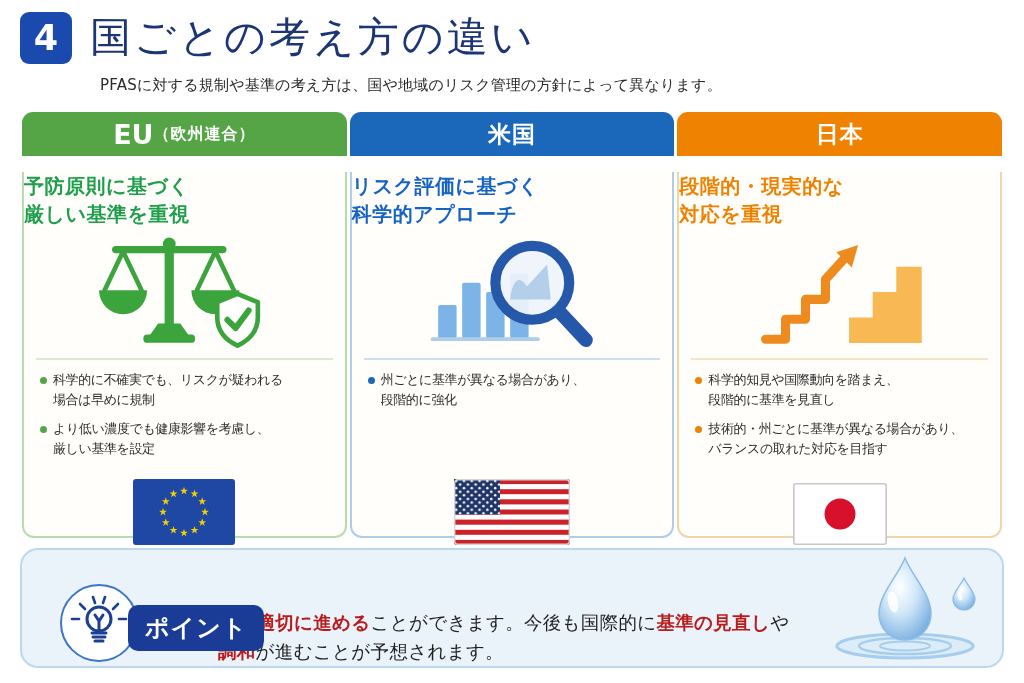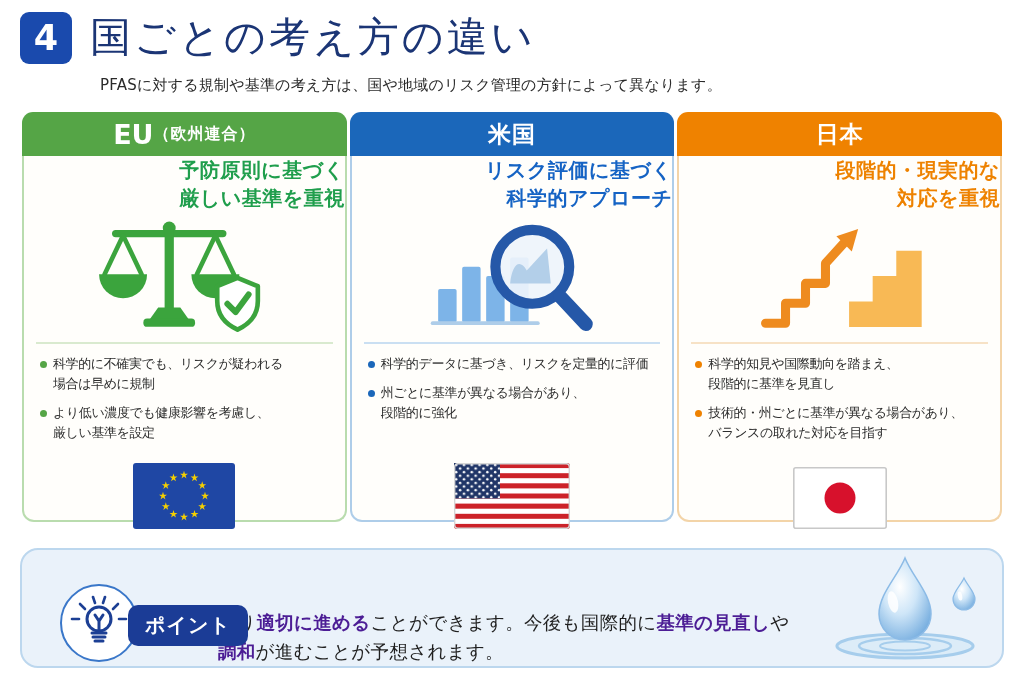--- a/index.html
+++ b/index.html
@@ -30,21 +30,21 @@
     display:flex; align-items:center; justify-content:center;
     color:#fff; font-weight:bold; font-size:23px; letter-spacing:1px;
   }
   .card-header .latin { font-size:27px; letter-spacing:0; }
   .card-header .suffix { font-size:16px; font-weight:bold; }
   .card-body {
     background:#fffefb; border:2px solid var(--bd); border-top:none;
     border-radius:0 0 12px 12px; height:366px; position:relative;
   }
   .card-sub {
-    margin-top:0; text-align:right; font-weight:bold; font-size:20px;
+    margin-top:16px; text-align:left; font-weight:bold; font-size:20px;
     line-height:1.42; color:var(--sub); white-space:pre-line; letter-spacing:0.5px;
   }
   .card-icon { height:122px; display:flex; align-items:center; justify-content:center; margin-top:3px; }
   .divider { border-top:2px solid var(--dv); margin:4px 12px 0 12px; }
   .card ul { list-style:none; margin:10px 8px 0 0; padding:0 4px 0 16px; }
   .card li {
     position:relative; padding-left:13px; font-size:13px; letter-spacing:-0.4px;
     line-height:1.55; color:#2d2d2d; margin-bottom:9px; white-space:pre;
   }
   .card li::before {
@@ -58,28 +58,28 @@
     position:absolute; left:20px; top:548px; width:984px; height:120px;
     background:#eaf2fa; border:2px solid #bcd7ee; border-radius:18px;
   }
   .bulb-circle {
     position:absolute; left:38px; top:34px; width:78px; height:78px;
     background:#fff; border:2px solid #3a77c9; border-radius:50%;
     display:flex; align-items:center; justify-content:center; z-index:1;
   }
   .point-badge {
     position:absolute; left:106px; top:55px; z-index:2;
-    background:#1b3c96; color:#fff; font-weight:bold; font-size:20px;
+    background:#1b3c96; color:#fff; font-weight:bold; font-size:24px;
     padding:7px 17px; border-radius:10px; letter-spacing:1px;
   }
   .point-text {
     position:absolute; left:196px; top:28px; font-size:18.5px; line-height:1.6;
     color:#1f1f1f; letter-spacing:0.3px;
   }
-  .point-text .em { color:#4c1d95; font-weight:bold; }
+  .point-text .em { color:#b91c1c; font-weight:bold; }
   .water { position:absolute; right:4px; top:4px; line-height:0; }
 </style>
 </head>
 <body>
 
 <div class="title-row">
   <div class="num-badge">4</div>
   <h1 class="page-title">国ごとの考え方の違い</h1>
 </div>
 <p class="lede">PFASに対する規制や基準の考え方は、国や地域のリスク管理の方針によって異なります。</p>
@@ -163,21 +163,20 @@
             <rect x="98" y="44" width="20" height="70" rx="2"></rect>
           </g>
           <rect x="12" y="113" width="118" height="4" rx="2" fill="#aecde9"></rect>
           <circle cx="122" cy="54" r="40" fill="#eef4fb" fill-opacity="0.92" stroke="#2558a8" stroke-width="11"></circle>
           <path d="M98,72 C100,52 108,44 116,58 L138,34 L142,72 Z" fill="#b3cfe9"></path>
           <line x1="152" y1="86" x2="180" y2="116" stroke="#2558a8" stroke-width="15" stroke-linecap="round"></line>
         </svg>
       </div>
       <div class="divider"></div>
       <ul>
-        <li>科学的データに基づき、リスクを定量的に評価</li>
         <li>州ごとに基準が異なる場合があり、
 段階的に強化</li>
       </ul>
       <div class="flag">
         <svg width="116" height="66" viewBox="0 0 116 66">
           <defs>
             <pattern id="usstars" width="7.8" height="7.2" patternUnits="userSpaceOnUse">
               <circle cx="2.2" cy="2" r="1.25" fill="#ffffff"></circle>
               <circle cx="6.1" cy="5.6" r="1.25" fill="#ffffff"></circle>
             </pattern>

